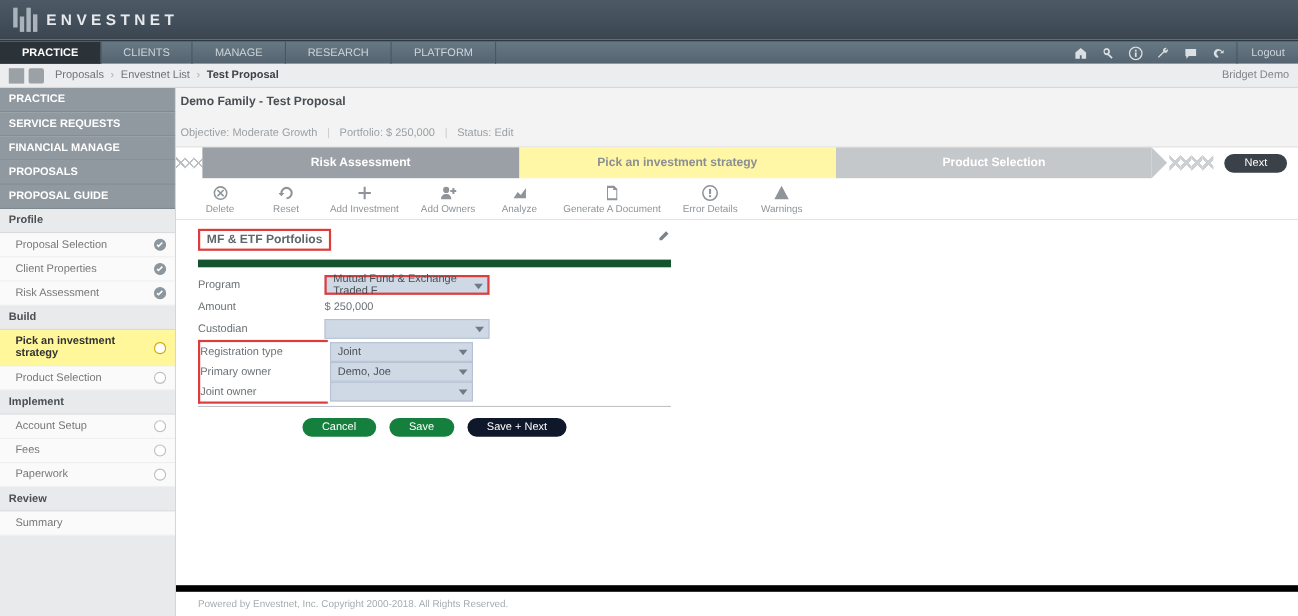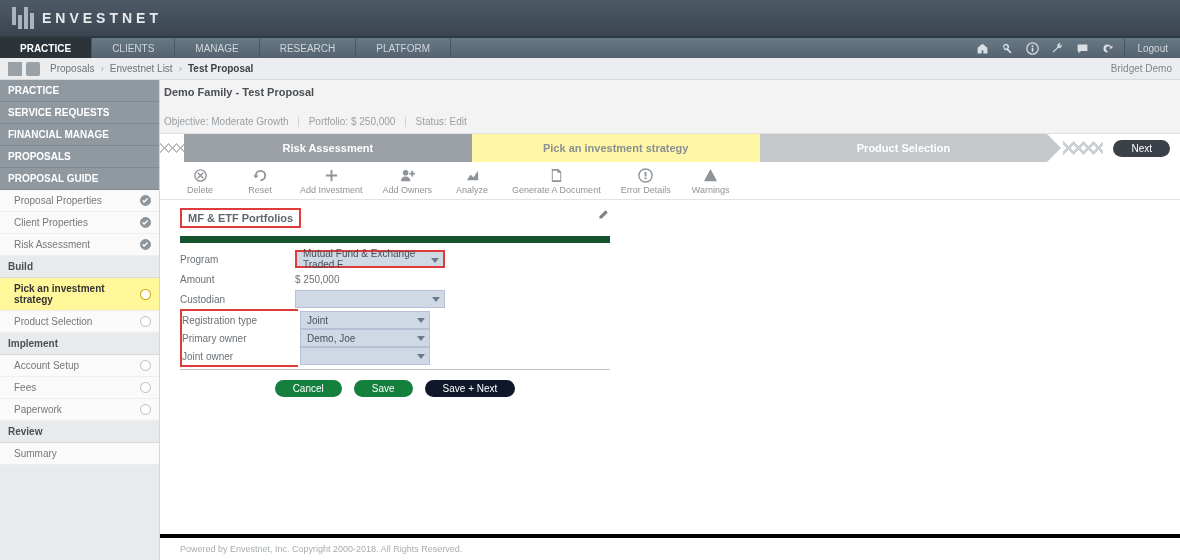--- a/index.html
+++ b/index.html
@@ -75,21 +75,21 @@
 .frow{display:flex;align-items:center;height:20px;font-size:10px;color:#6b7176}
 .frow .lbl{width:115px}
 .frow .val{width:180px}
 .sel{height:18px;width:150px;background:#cfd8e5;border:1px solid #b6c2d3;display:flex;align-items:center;padding:0 6px;font-size:10px;color:#4a4f54;cursor:pointer;position:relative}
 .sel .arw{position:absolute;right:4px;top:6px;border-left:4px solid transparent;border-right:4px solid transparent;border-top:5px solid #6f7a88}
 .sel.hl{border:2px solid #e03b3b}
 .btn-row{display:flex;gap:12px;justify-content:center;margin-top:10px}
 .btn{border-radius:10px;padding:3px 18px;font-size:10px;cursor:pointer;color:#fff}
 .btn.grey{background:#15803d}
 .btn.blue{background:#0f172a}
-.footer{margin-top:auto;padding:6px 20px;border-top:4px solid #000000;color:#a7acb0;font-size:9px;width:calc(1180px - 160px)}
+.footer{margin-top:auto;padding:6px 20px;border-top:6px solid #000000;color:#a7acb0;font-size:9px;width:calc(1180px - 160px)}
 </style>
 </head>
 <body>
 
 <div class="brand-bar">
   <div class="brand-logo">
     <div class="brand-mark">
         <span></span>
         <span></span>
         <span></span>
@@ -145,22 +145,23 @@
 
 <div class="body">
 
   <div class="sidebar">
     <div class="big">PRACTICE</div>
     <div class="big">SERVICE REQUESTS</div>
     <div class="big">FINANCIAL MANAGE</div>
     <div class="big">PROPOSALS</div>
     <div class="big">PROPOSAL GUIDE</div>
 
-    <div class="item">
-        <span>Proposal Properties</span>
+    <div class="hdr">Profile</div>
+    <div class="item">
+        <span>Proposal Selection</span>
         <span class="dot check">
           <svg viewBox="0 0 10 10">
             <path d="M1 5l2 2 5-5" stroke="#fff" stroke-width="2" fill="none"></path>
           </svg>
         </span>
       </div>
     <div class="item">
         <span>Client Properties</span>
         <span class="dot check">
           <svg viewBox="0 0 10 10">

